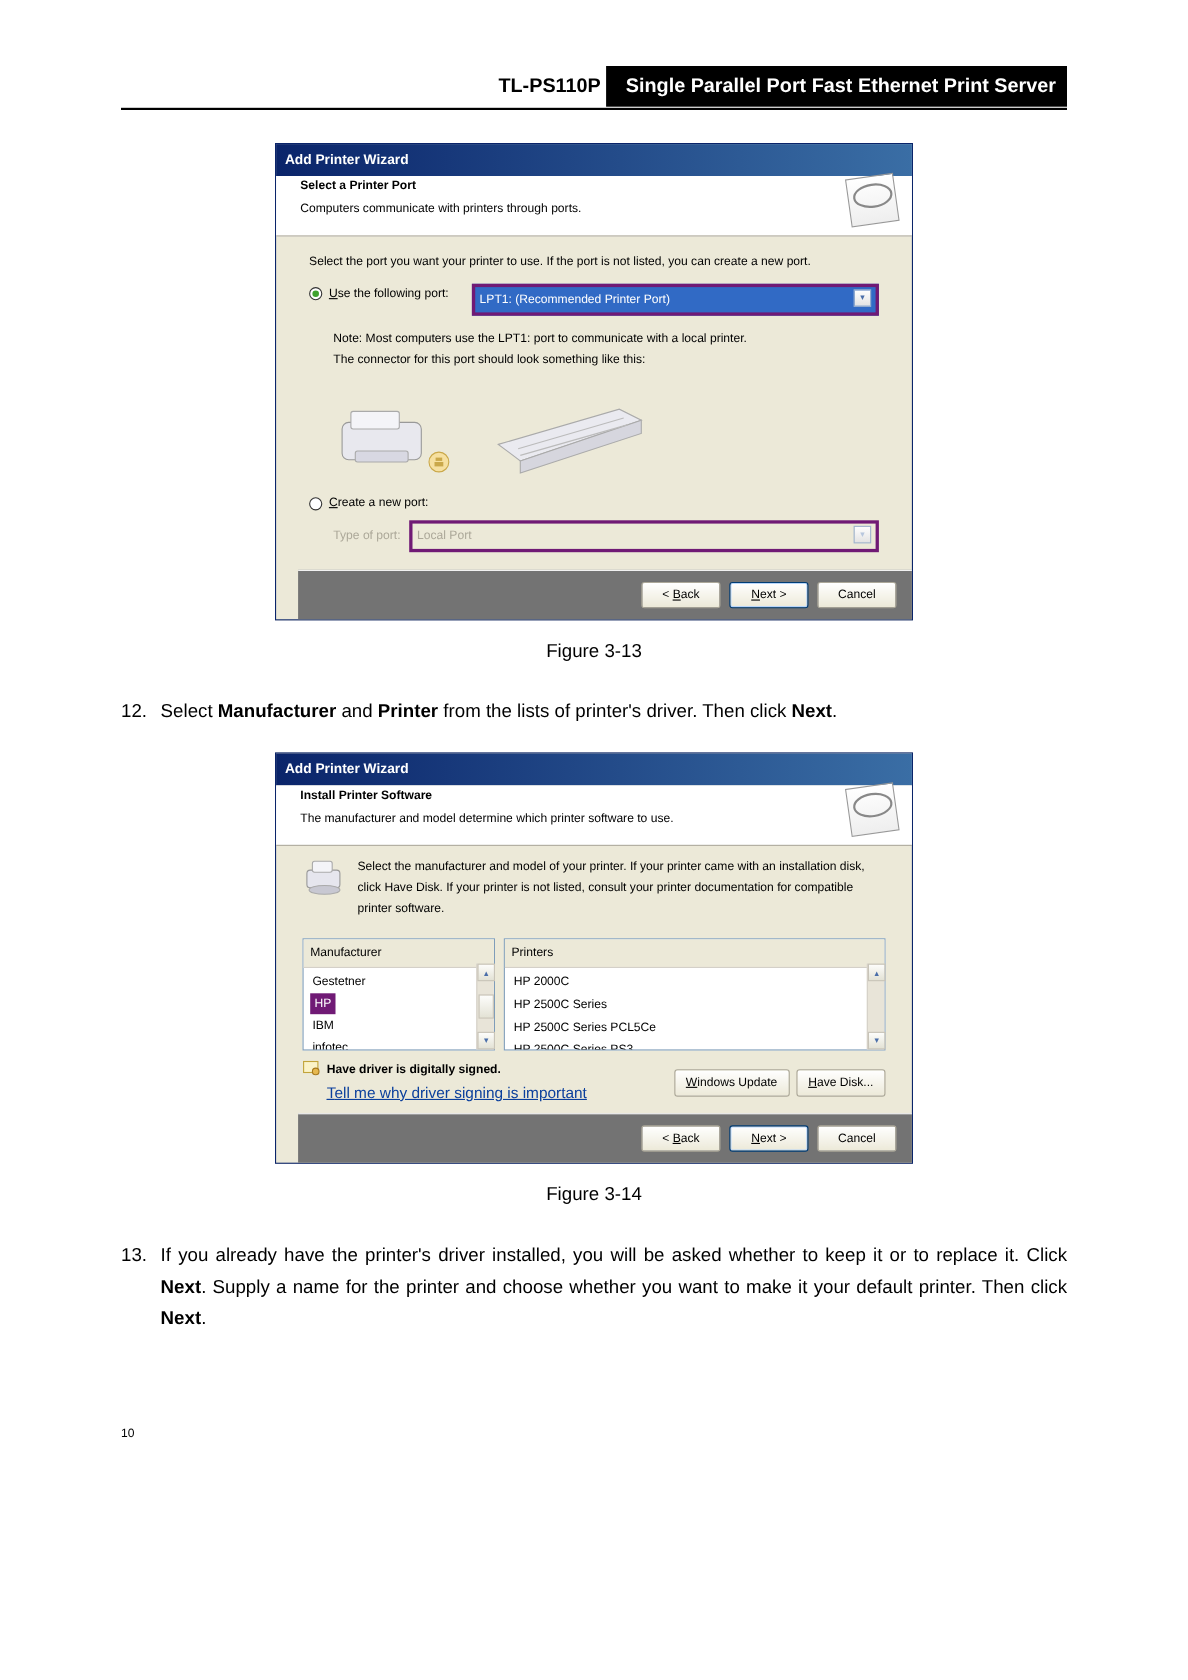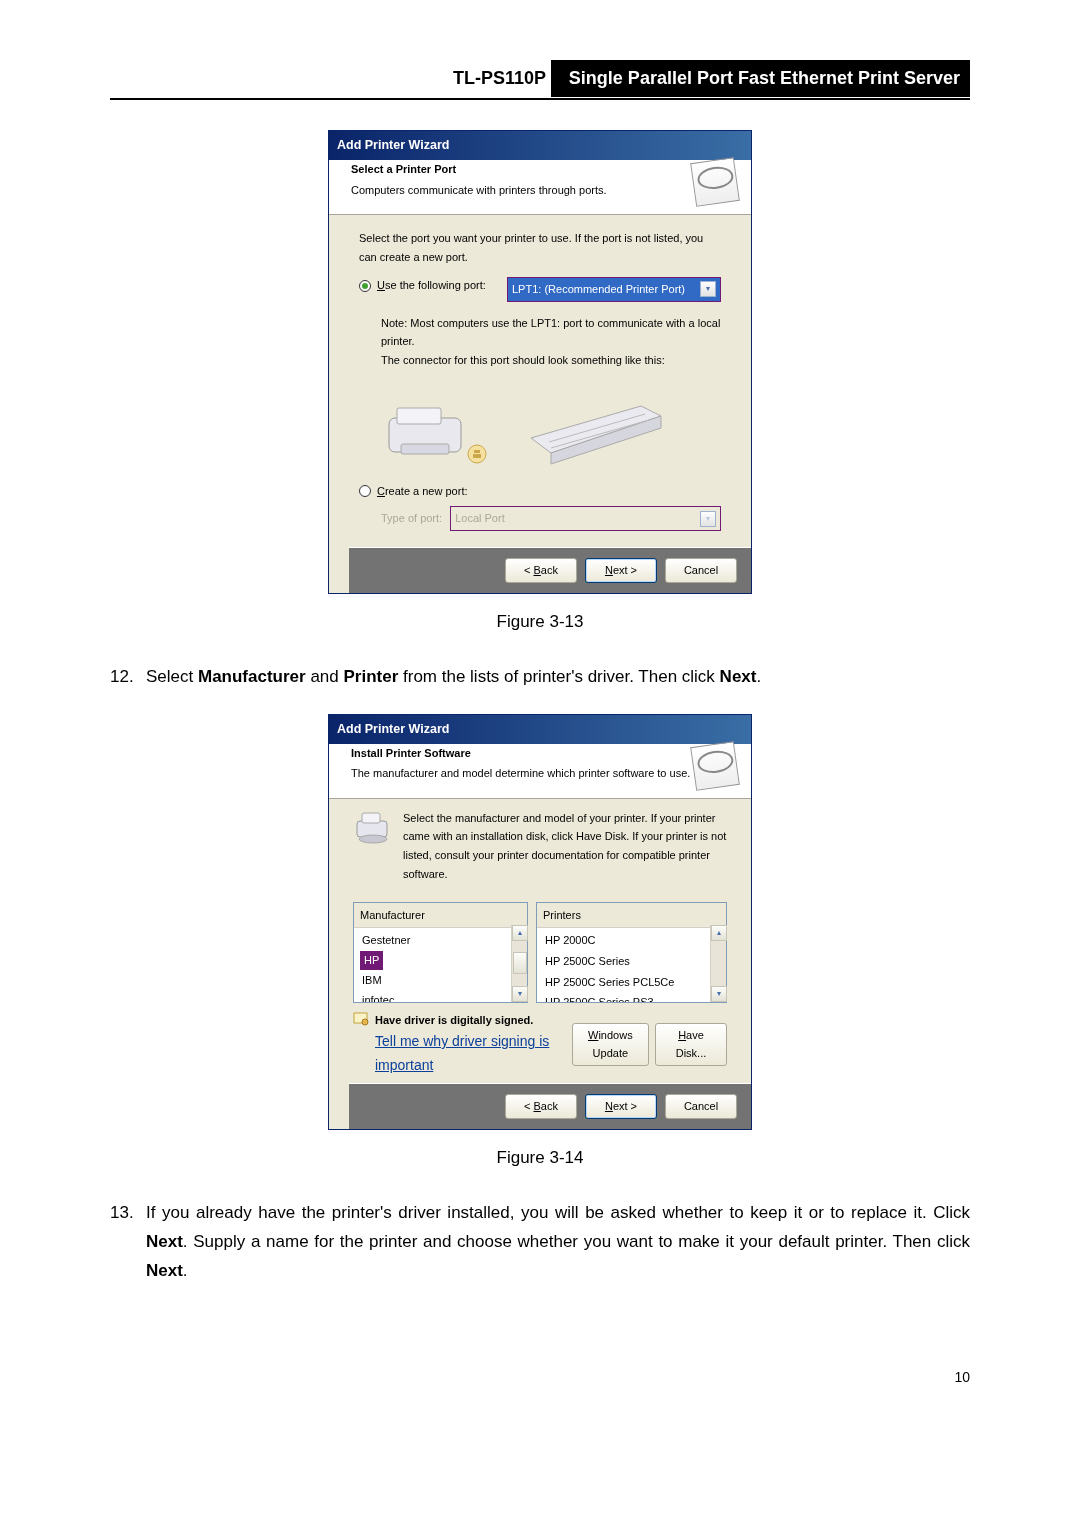--- a/index.html
+++ b/index.html
@@ -28,21 +28,21 @@
   .product-title {
     display: inline-block;
     background: #000;
     color: #fff;
     font-weight: bold;
     padding: 3px 10px 3px 18px;
     font-size: 18px;
     vertical-align: middle;
   }
   .dialog {
-    width: 424px;
+    width: 580px;
     margin: 0 auto 10px auto;
     border: 1px solid #0a246a;
     background: #ece9d8;
     font-family: Tahoma, sans-serif;
     font-size: 11px;
     color: #000;
   }
   .dialog-title {
     background: linear-gradient(to right, #0a246a, #3a6ea5);
     color: #fff;
@@ -95,22 +95,22 @@
     background: #3fa22f; display: block;
   }
   .port-select {
     display:flex; align-items:center; gap:6px; margin-left: 22px; margin-bottom:10px;
   }
   .port-box {
     flex: 1;
     background: #316ac5;
     color: #fff;
     padding: 2px 4px;
-    border: 1px solid #701a75;
-    display:flex; justify-content:space-between; align-items:center;
+    border: 3px solid #701a75;
+    display:flex; justify-content:space-between; 
     font-size:11px;
   }
   .port-box.disabled {
     background: #ece9d8;
     color: #aca899;
   }
   .dd-btn {
     width:16px; height:16px;
     background: linear-gradient(#fefefe,#e3e3e3);
     border:1px solid #9db2cf;
@@ -199,21 +199,21 @@
     width:16px; height:16px;
   }
   .link { color:#0b3f9c; text-decoration: underline; cursor:pointer; font-size:14px;}
   .signed-btns { display:flex; gap:6px; }
   .inst-body { padding: 10px 24px 6px 24px; }
   .inst-desc { display:flex; gap:10px; margin-bottom:8px;}
   .printer-small {
     width:40px; height:36px; flex:0 0 40px;
   }
   .underline-accel { text-decoration: underline; }
-  .page-num { text-align:right; margin-top:80px; font-size:14px;}
+  .page-num { text-align:left; margin-top:80px; font-size:11px;}
 </style>
 </head>
 <body>
 
 <div class="header-bar">
   <span class="model">TL-PS110P</span>
   <span class="product-title">Single Parallel Port Fast Ethernet Print Server</span>
 </div>
 
 <div class="dialog">

